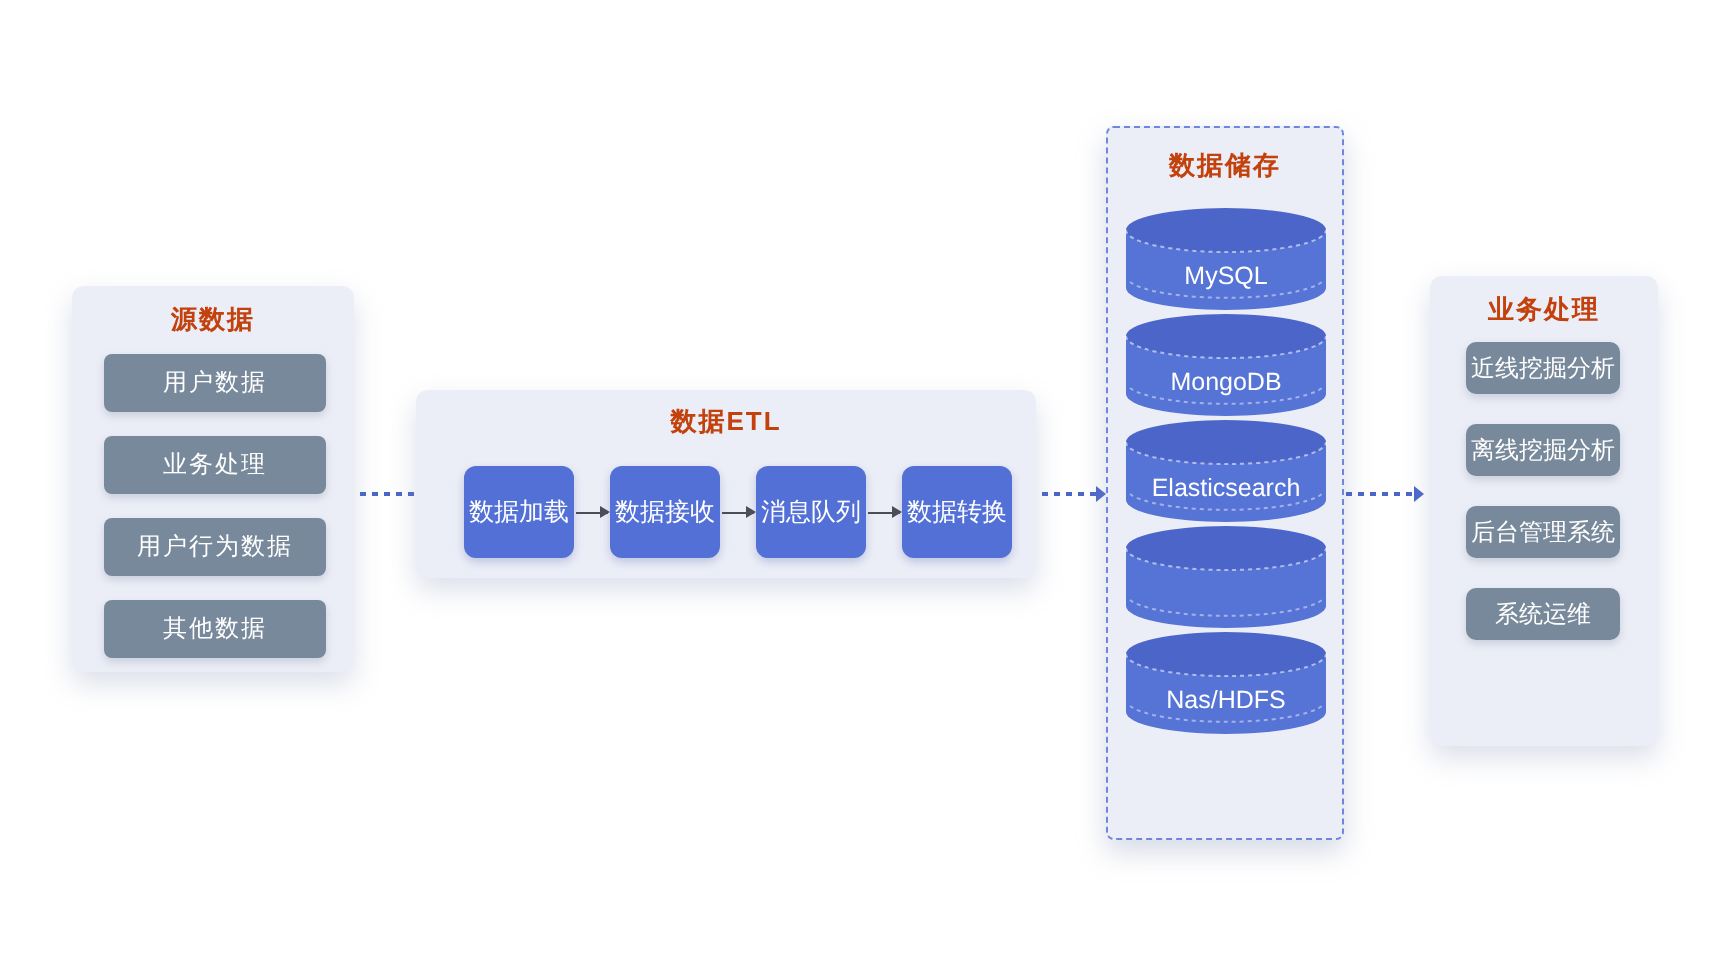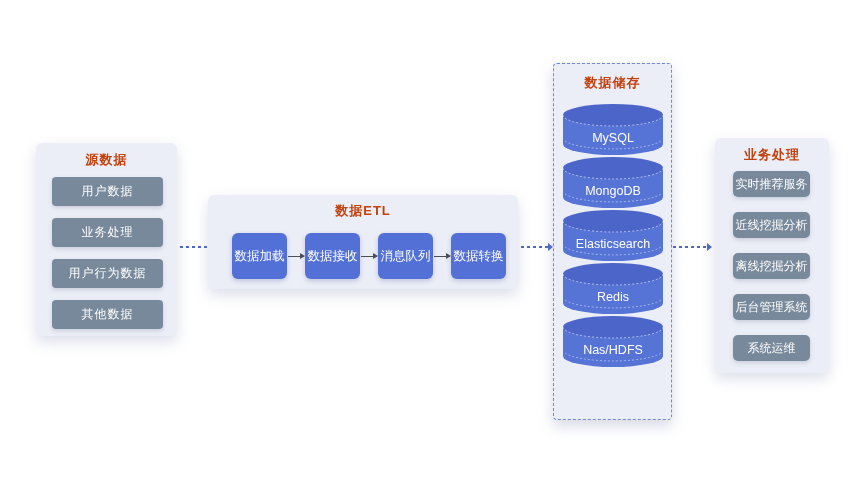--- a/index.html
+++ b/index.html
@@ -190,21 +190,20 @@
         <span class="cyl-label">Elasticsearch</span>
       </div>
 
       <div class="cylinder">
         <svg viewBox="0 0 102 53" preserveAspectRatio="none" aria-hidden="true">
           <path d="M1 12 L1 41 A50 11 0 0 0 101 41 L101 12 Z" fill="#5673d6"></path>
           <ellipse cx="51" cy="12" rx="50" ry="11" fill="#4c65c9"></ellipse>
           <path d="M1 12 A50 11 0 0 0 101 12" fill="none" stroke="rgba(255,255,255,0.55)" stroke-width="1" stroke-dasharray="2 2"></path>
           <path d="M3 38 A50 11 0 0 0 99 38" fill="none" stroke="rgba(255,255,255,0.45)" stroke-width="1" stroke-dasharray="2 2"></path>
         </svg>
-        <span class="cyl-label">Redis</span>
       </div>
 
       <div class="cylinder">
         <svg viewBox="0 0 102 53" preserveAspectRatio="none" aria-hidden="true">
           <path d="M1 12 L1 41 A50 11 0 0 0 101 41 L101 12 Z" fill="#5673d6"></path>
           <ellipse cx="51" cy="12" rx="50" ry="11" fill="#4c65c9"></ellipse>
           <path d="M1 12 A50 11 0 0 0 101 12" fill="none" stroke="rgba(255,255,255,0.55)" stroke-width="1" stroke-dasharray="2 2"></path>
           <path d="M3 38 A50 11 0 0 0 99 38" fill="none" stroke="rgba(255,255,255,0.45)" stroke-width="1" stroke-dasharray="2 2"></path>
         </svg>
         <span class="cyl-label">Nas/HDFS</span>
@@ -213,21 +212,20 @@
     </div>
   </section>
 
   <div class="connector connector-3">
       <span class="head"></span>
     </div>
 
   <section class="panel business-panel">
     <h3 class="panel-title">业务处理</h3>
     <div class="business-items">
-      <div class="node-gray">实时推荐服务</div>
       <div class="node-gray">近线挖掘分析</div>
       <div class="node-gray">离线挖掘分析</div>
       <div class="node-gray">后台管理系统</div>
       <div class="node-gray">系统运维</div>
     </div>
   </section>
 
 </div>
 
 </body></html>

